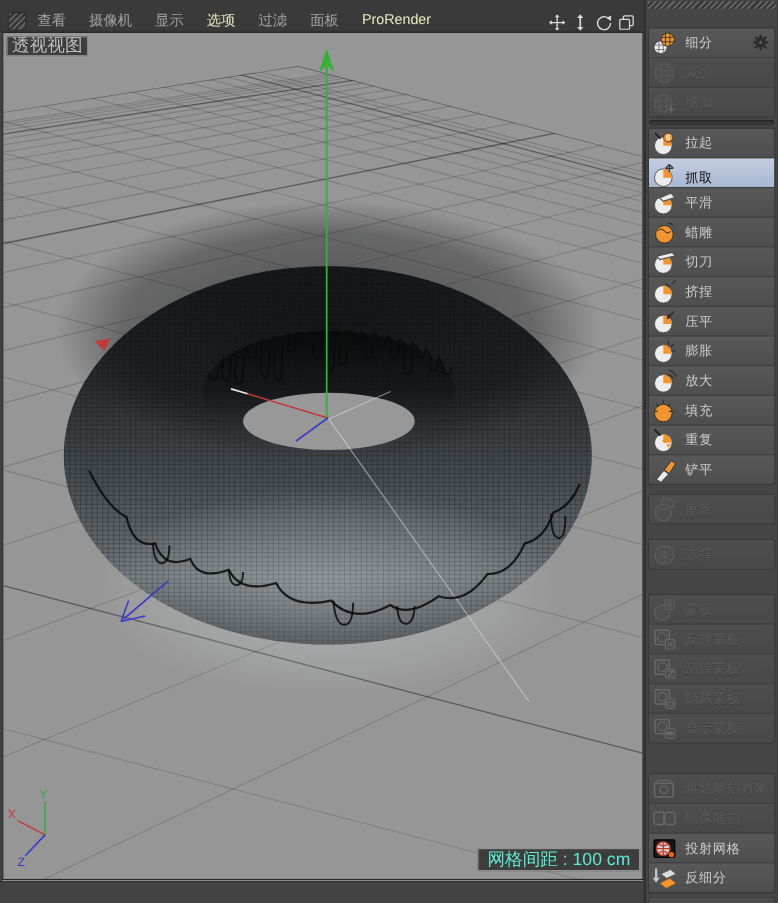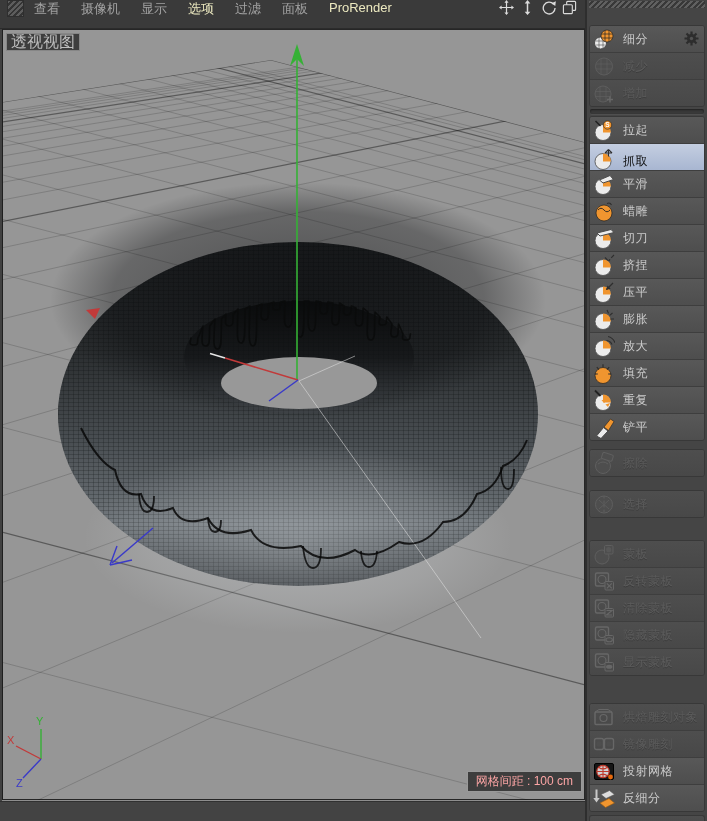--- a/index.html
+++ b/index.html
@@ -1,37 +1,37 @@
 <!DOCTYPE html>
 <html><head>
 <meta charset="utf-8">
 <style>
   html,body{margin:0;padding:0;background:#2a2a2a;}
   .window{position:relative;width:707px;height:821px;background:#414141;overflow:hidden;
           font-family:"Liberation Sans","DejaVu Sans",sans-serif;-webkit-font-smoothing:antialiased;}
 
   
   .menubar{position:absolute;left:0;top:0;width:585px;height:28px;background:#3a3a3a;
-           border-bottom:1px solid #2b2b2b;display:flex;align-items:flex-start;}
+           border-bottom:1px solid #2b2b2b;display:flex;align-items:flex-end;}
   .grip{width:15px;height:15px;margin:0 10px 0 7px;flex:none;
         background:repeating-linear-gradient(135deg,#5d5d5d 0 2px,#343434 2px 4px);border:1px solid #2e2e2e;}
   .menu-items{display:flex;gap:21px;flex:1;}
   .menu-item{font-size:13px;color:#a2a2a2;cursor:default;white-space:nowrap;}
   .menu-item.hl{color:#ece9c0;}
   .view-controls{display:flex;gap:6px;margin-right:8px;align-items:center;}
   .vc-icon{width:15px;height:15px;display:inline-block;}
 
   
   .viewport{position:absolute;left:2px;top:29px;width:581px;height:769px;background:#969696;
             border:1px solid #262626;border-left-color:#1f1f1f;box-sizing:content-box;}
   .viewport::after{content:"";position:absolute;left:-1px;right:-1px;bottom:-3px;height:2px;background:#8d8d8d;}
   .vp-label{position:absolute;left:3px;top:3px;background:#3d3d3d;border:1px solid #868686;
             color:#bdbdbd;font-size:16px;line-height:14px;padding:1px 4px;}
   .vp-tooltip{position:absolute;right:2px;bottom:7px;background:#3d3d3d;border:1px solid #9a9a9a;
-            color:#fca5a5;font-size:12px;line-height:15px;padding:2px 8px;white-space:nowrap;}
+            color:#5eead4;font-size:16px;line-height:15px;padding:2px 8px;white-space:nowrap;}
   #scene{position:absolute;left:0;top:0;}
 
   
   .sidebar{position:absolute;left:585px;top:0;width:122px;height:821px;background:#454545;
            border-left:2px solid #2e2e2e;box-sizing:border-box;overflow:hidden;}
   .hatch{height:7px;margin:1px 2px 0 2px;
          background:repeating-linear-gradient(135deg,#606060 0 2px,#383838 2px 4px);}
   .tool-group{margin:0 2px;border-radius:3px;overflow:hidden;border:1px solid #383838;
               box-shadow:inset 0 1px 0 rgba(255,255,255,0.08);}
   #g1{margin-top:17px;} .divider{height:5px;margin:2px 3px;background:#393939;border-radius:2px;

